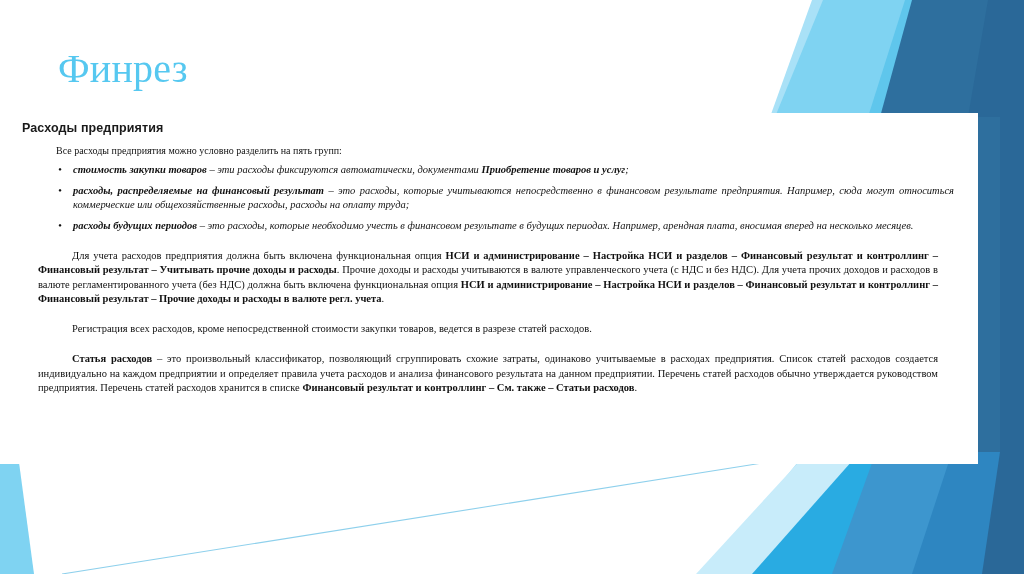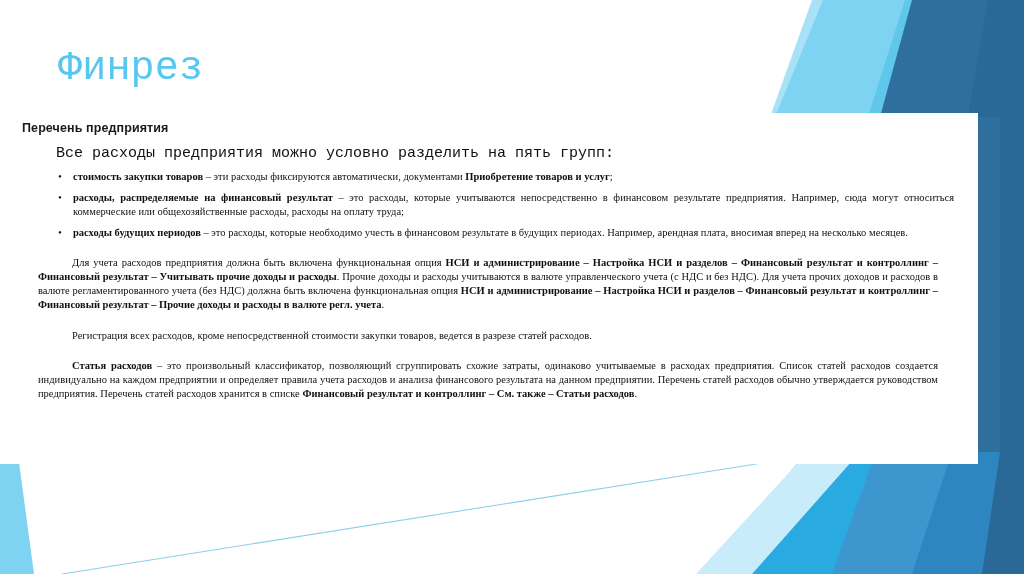--- a/index.html
+++ b/index.html
@@ -26,21 +26,21 @@
     width: 1024px;
     height: 574px;
     pointer-events: none;
   }
 
   
   .slide-title {
     position: absolute;
     left: 58px;
     top: 46px;
-    font-family: Liberation Mono, monospace;
+    font-family: Liberation Serif, serif;
     font-size: 40px;
     font-weight: 400;
     line-height: 1.15;
     color: #56C8F0;
     letter-spacing: 0.2px;
     white-space: pre;
   }
 
   
   .content-card {
@@ -57,38 +57,39 @@
   .section-heading {
     font-family: "Liberation Sans", "DejaVu Sans", sans-serif;
     font-size: 12.5px;
     font-weight: bold;
     color: #1a1a1a;
     margin: 0 0 9px 0;
     letter-spacing: 0.1px;
   }
 
   .body-text {
-    font-family: Liberation Mono, monospace;
-    font-size: 15px;
+    font-family: Liberation Serif, serif;
+    font-size: 10px;
     line-height: 1.32;
     color: #111111;
     text-align: justify;
     margin: 0;
   }
 
   .lead-line {
     margin: 0 0 6px 0;
     padding-left: 34px;
     text-align: left;
   }
 
   ul.bullets {
     list-style: none;
     margin: 0 0 4px 0;
     padding: 0 0 0 34px;
+    font-style: italic;
   }
   ul.bullets > li {
     position: relative;
     padding-left: 17px;
     margin-bottom: 7px;
     text-align: justify;
     font-size: 10.5px;
     line-height: 1.33;
     color: #111111;
   }
@@ -139,21 +140,21 @@
     <polygon points="952,452 1024,452 1024,574 912,574" fill="#2E86C1"></polygon>
     <polygon points="1000,452 1024,452 1024,574 982,574" fill="#2A6898"></polygon>
 
     <line x1="62" y1="574" x2="832" y2="452" stroke="#8ED0EC" stroke-width="1.1"></line>
   </svg>
 
   <div class="slide-title">Финрез</div>
 
   <div class="content-card">
 
-    <div class="section-heading">Перечень предприятия</div>
+    <div class="section-heading">Расходы предприятия</div>
 
     <p class="body-text lead-line">Все расходы предприятия можно условно разделить на пять групп:</p>
 
     <ul class="bullets">
       <li>
         <b>стоимость закупки товаров</b><span> – эти расходы фиксируются автоматически, документами </span><b>Приобретение товаров и услуг</b><span>;</span>
       </li>
       <li>
         <b>расходы, распределяемые на финансовый результат</b><span> – это расходы, которые учитываются непосредственно в финансовом результате предприятия. Например, сюда могут относиться коммерческие или общехозяйственные расходы, расходы на оплату труда;</span>
       </li>

